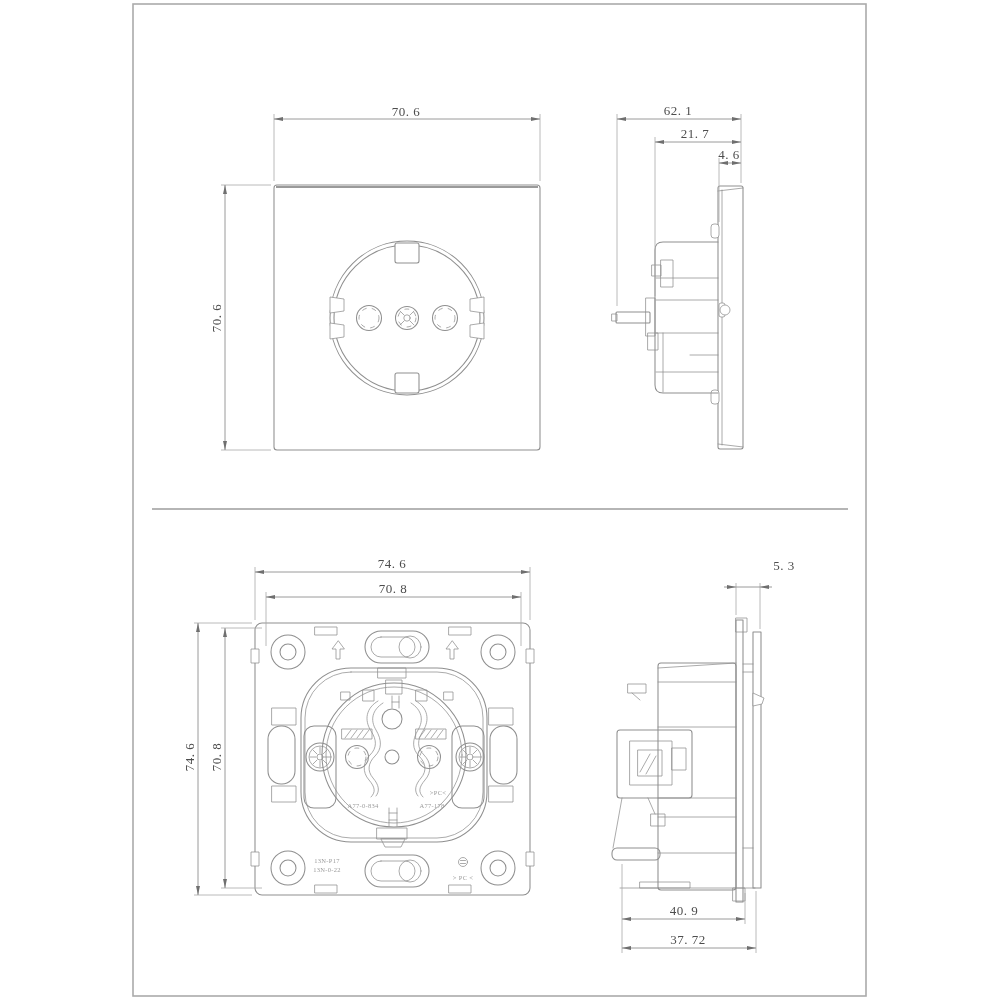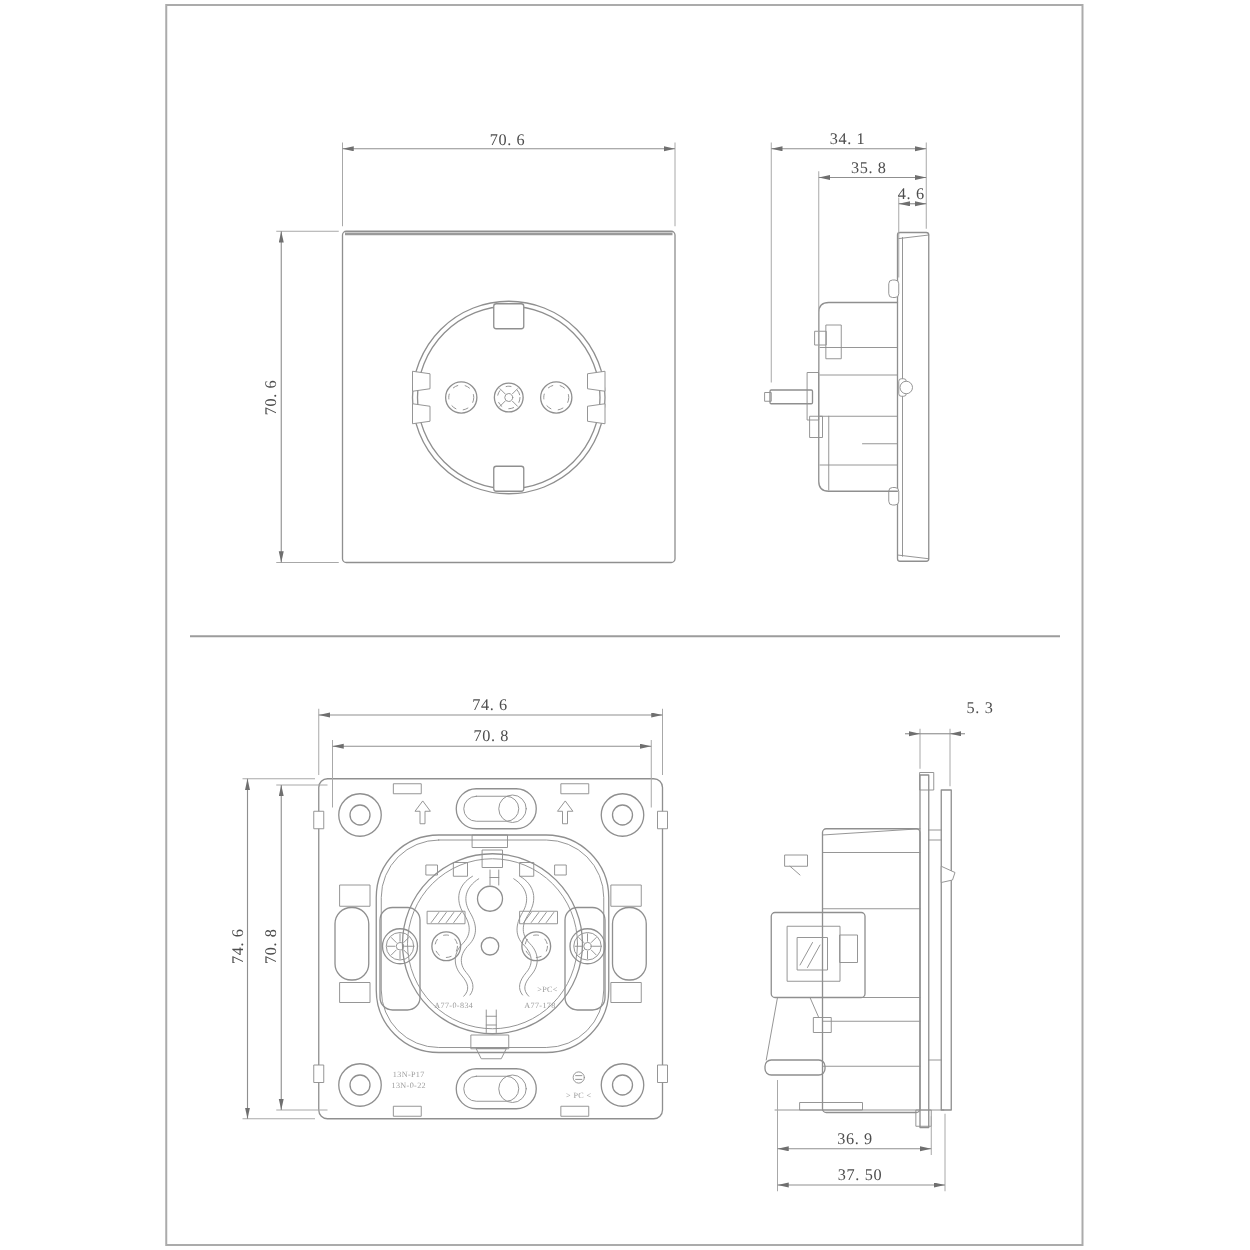--- a/index.html
+++ b/index.html
@@ -310,30 +310,30 @@
     <line class="ext" x1="622" y1="864" x2="622" y2="953"></line>
     <line class="ext" x1="745" y1="893" x2="745" y2="924"></line>
     <line class="ext" x1="756" y1="891" x2="756" y2="953"></line>
     <line class="dim" x1="622" y1="919" x2="745" y2="919" marker-start="url(#ae)" marker-end="url(#ae)"></line>
     <line class="dim" x1="622" y1="948" x2="756" y2="948" marker-start="url(#ae)" marker-end="url(#ae)"></line>
   </g>
 </svg>
 
 <span class="dt" style="left:406px;top:112px">70. 6</span>
 <span class="dt dtv" style="left:217px;top:318px">70. 6</span>
-<span class="dt" style="left:678px;top:111px">34. 1</span>
-<span class="dt" style="left:695px;top:134px">35. 8</span>
+<span class="dt" style="left:678px;top:111px">62. 1</span>
+<span class="dt" style="left:695px;top:134px">21. 7</span>
 <span class="dt" style="left:729px;top:155px">4. 6</span>
 <span class="dt" style="left:392px;top:564px">74. 6</span>
 <span class="dt" style="left:393px;top:589px">70. 8</span>
 <span class="dt dtv" style="left:190px;top:757px">74. 6</span>
 <span class="dt dtv" style="left:217px;top:757px">70. 8</span>
 <span class="dt" style="left:784px;top:566px">5. 3</span>
-<span class="dt" style="left:684px;top:911px">36. 9</span>
-<span class="dt" style="left:688px;top:940px">37. 50</span>
+<span class="dt" style="left:684px;top:911px">40. 9</span>
+<span class="dt" style="left:688px;top:940px">37. 72</span>
 
 <span class="mk" style="left:363px;top:805px">A77-0-834</span>
 <span class="mk" style="left:438px;top:792px">&gt;PC&lt;</span>
 <span class="mk" style="left:432px;top:805px">A77-178</span>
 <span class="mk" style="left:327px;top:860px">13N-P17</span>
 <span class="mk" style="left:327px;top:869px">13N-0-22</span>
 <span class="mk" style="left:463px;top:877px">&gt; PC &lt;</span>
 
 </div>
 

